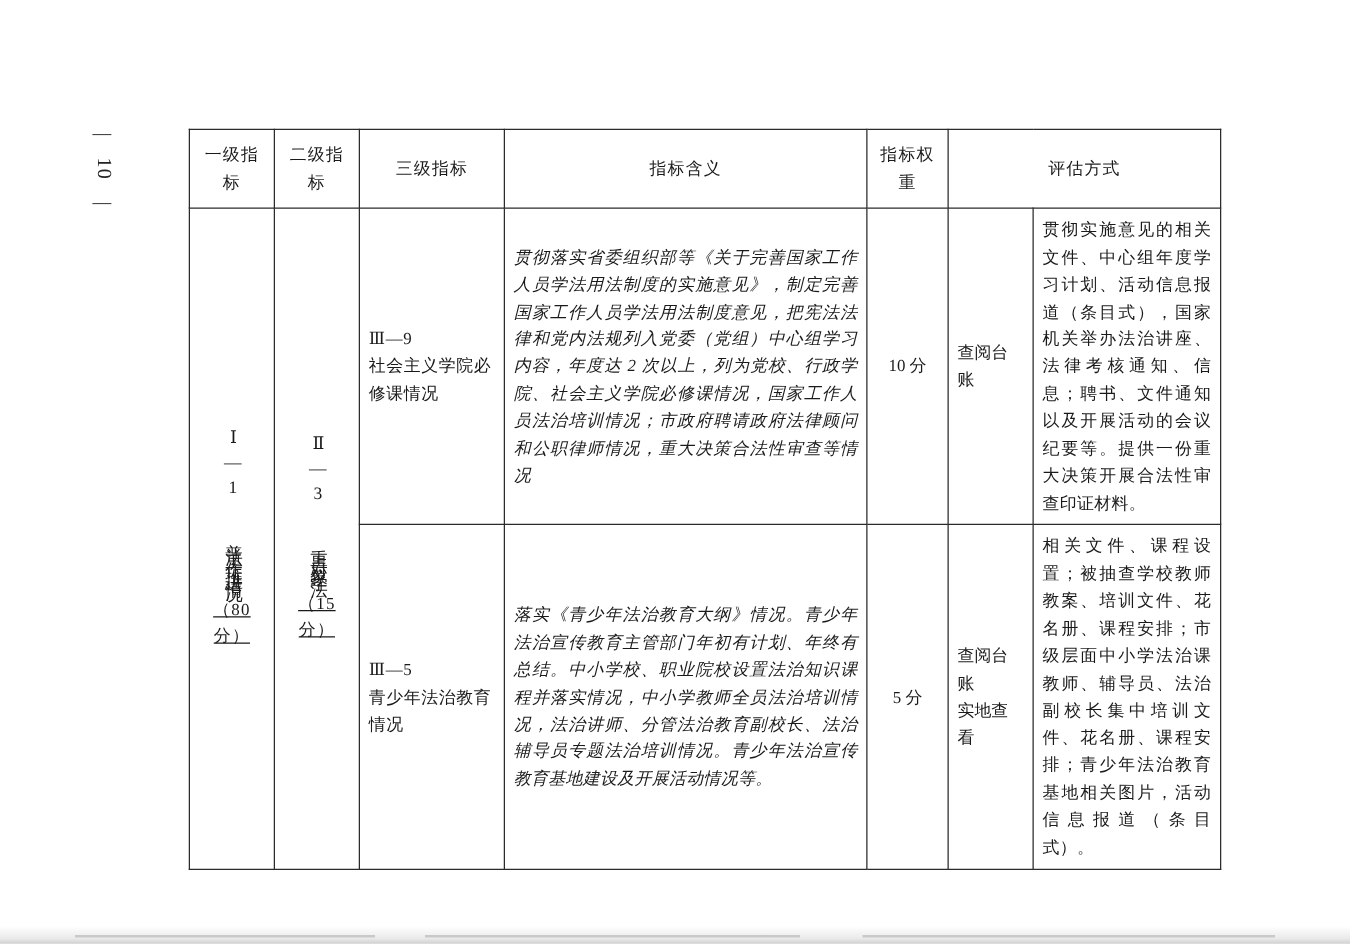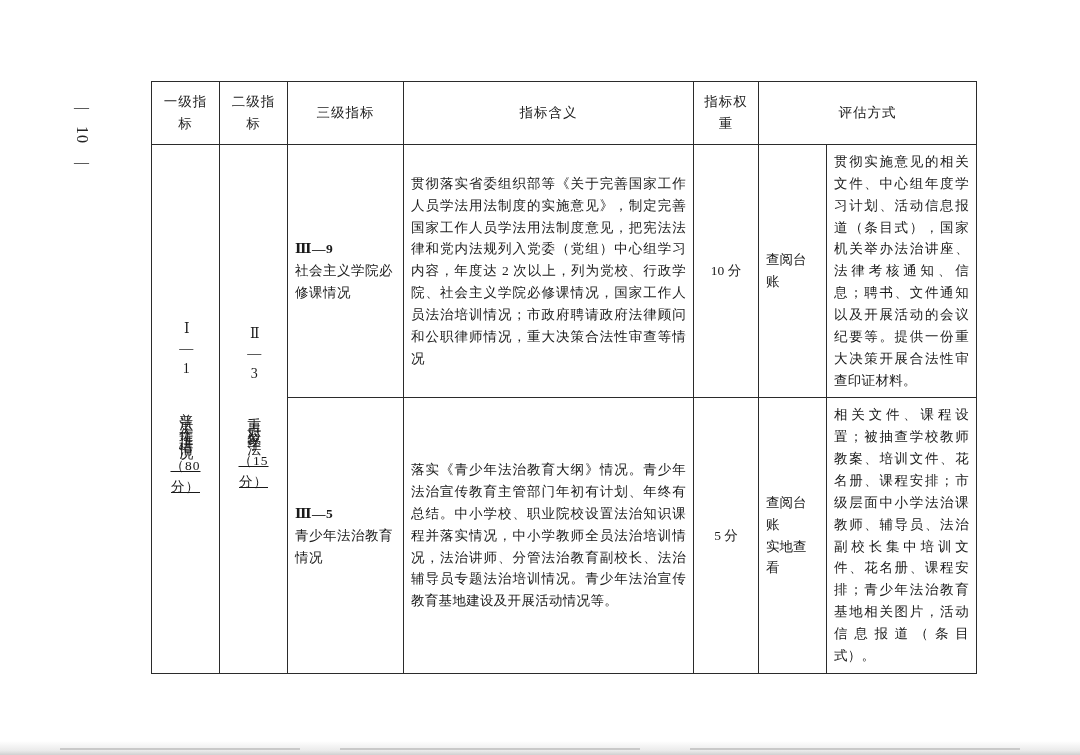--- a/index.html
+++ b/index.html
@@ -35,21 +35,21 @@
   .page-number .num {
     display: block;
     transform: rotate(90deg);
     font-size: 16px;
     margin: 4px 0;
   }
 
   .table-wrap {
     position: absolute;
     left: 138px;
-    top: 81px;
+    top: 103px;
     width: 825px;
     padding-left: 13px;
   }
 
   table.grid {
     border-collapse: collapse;
     width: 825px;
     table-layout: fixed;
   }
   table.grid td, table.grid th {
@@ -104,29 +104,30 @@
     min-height: 100%;
   }
 
   .cell-l3 {
     text-align: left;
     vertical-align: middle;
     font-size: 13.5px;
     line-height: 1.7;
     letter-spacing: 0.5px;
   }
-  .cell-l3 .code { display: block; font-weight: bold; }
+  .cell-l3 .code { display: block; }
   .cell-l3 .name { display: block; }
 
   .cell-meaning {
     text-align: justify;
     text-align-last: left;
     font-size: 13.5px;
     line-height: 1.78;
     letter-spacing: 0.3px;
+    font-style: italic;
   }
   .cell-weight {
     text-align: center;
     font-size: 13.5px;
     margin-left: 24px;
   }
   .cell-method {
     font-size: 13.5px;
     line-height: 1.8;
   }

